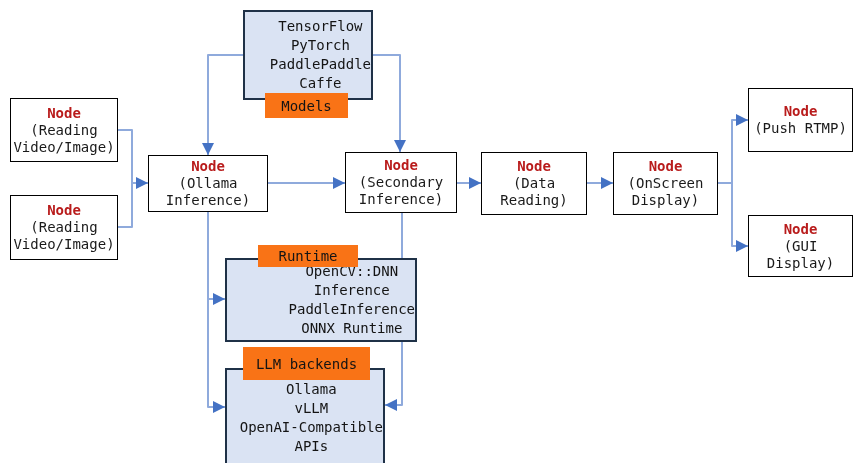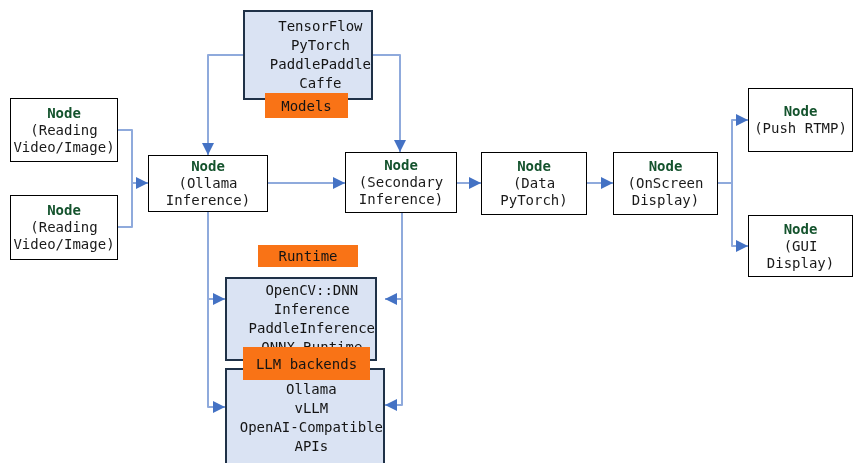--- a/index.html
+++ b/index.html
@@ -34,21 +34,21 @@
     display: flex;
     flex-direction: column;
     justify-content: center;
     align-items: center;
     text-align: center;
     font-size: 14px;
     line-height: 17px;
     color: #1A1A1A;
     z-index: 2;
   }
-  .node .node-title { font-weight: bold; color: #14532d; }
+  .node .node-title { font-weight: bold; color: #b91c1c; }
   .group-box {
     position: absolute;
     box-sizing: border-box;
     background: #DAE3F3;
     border: 2px solid #1F3147;
     display: flex;
     flex-direction: column;
     justify-content: center;
     align-items: flex-end;
     text-align: center;
@@ -100,21 +100,21 @@
     <div>
         <div>TensorFlow</div>
         <div>PyTorch</div>
         <div>PaddlePaddle</div>
         <div>Caffe</div>
       </div>
   </div>
   <div class="tag-label" style="left:265px; top:93px; width:83px; height:25px;">Models</div>
 
   <div class="tag-label" style="left:258px; top:237px; width:100px; height:22px;margin-top:8px;">Runtime</div>
-  <div class="group-box" style="left:225px; top:258px; width:152px; height:84px;margin-top:19px;">
+  <div class="group-box" style="left:225px; top:258px; width:192px; height:84px;">
     <div>
         <div>OpenCV::DNN</div>
         <div>Inference</div>
         <div>PaddleInference</div>
         <div>ONNX Runtime</div>
       </div>
   </div>
 
   <div class="tag-label" style="left:243px; top:347px; width:127px; height:33px;">LLM backends</div>
   <div class="group-box" style="left:225px; top:368px; width:160px; height:100px;">
@@ -155,21 +155,21 @@
     <div class="node-sub">
         <div>(Secondary</div>
         <div>Inference)</div>
       </div>
   </div>
 
   <div class="node" style="left:481px; top:152px; width:106px; height:63px;">
     <div class="node-title">Node</div>
     <div class="node-sub">
         <div>(Data</div>
-        <div>PyTorch)</div>
+        <div>Reading)</div>
       </div>
   </div>
 
   <div class="node" style="left:613px; top:152px; width:105px; height:63px;">
     <div class="node-title">Node</div>
     <div class="node-sub">
         <div>(OnScreen</div>
         <div>Display)</div>
       </div>
   </div>

